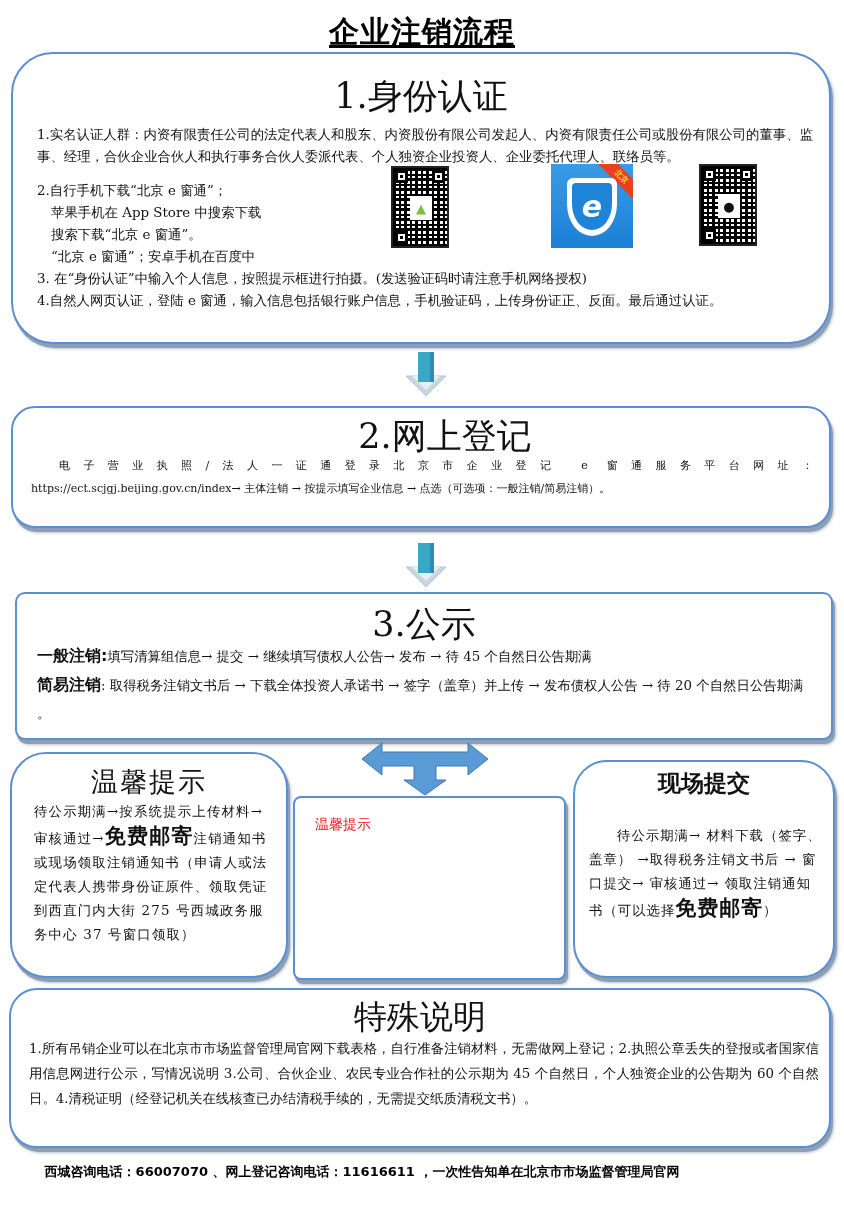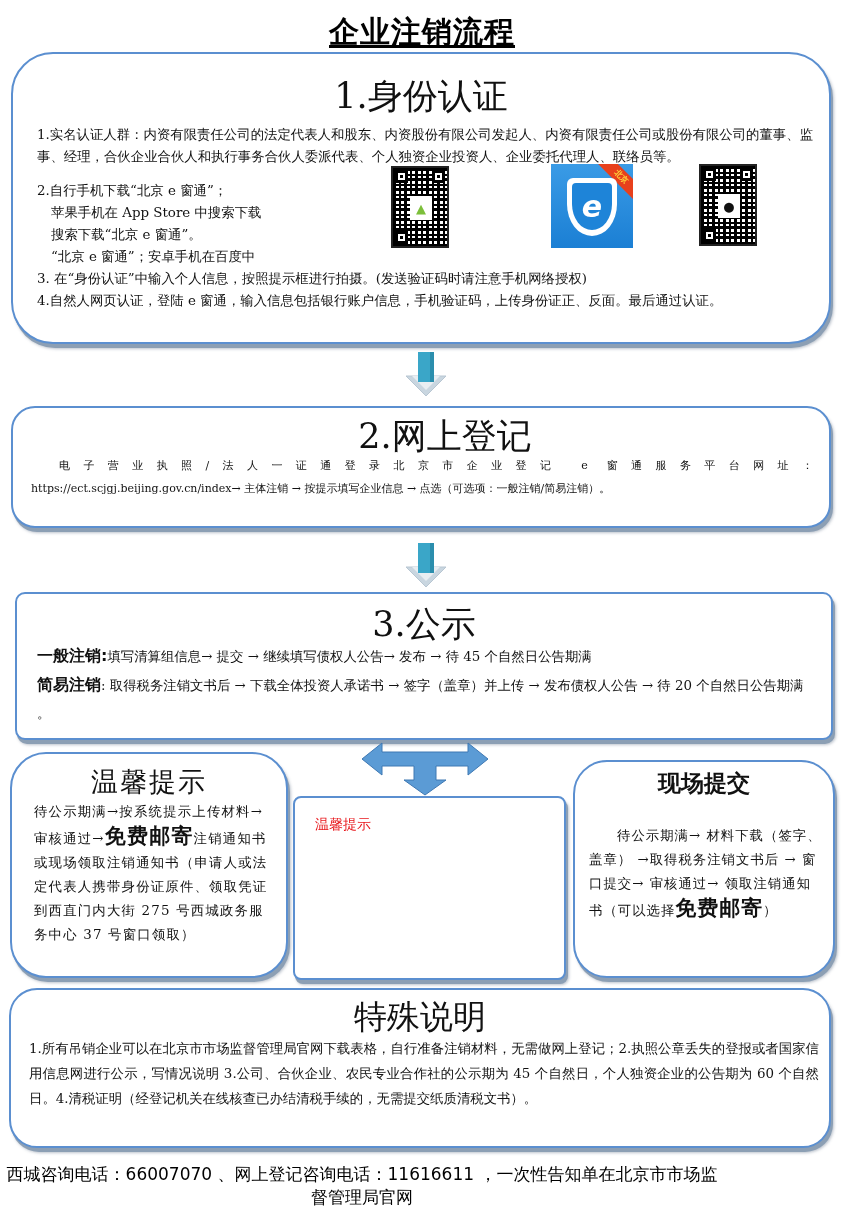--- a/index.html
+++ b/index.html
@@ -101,21 +101,21 @@
   #s-right .box-title { font-family: "DejaVu Sans", sans-serif; font-size: 23px; margin-top: 8px; font-weight: bold; }
   #s-right .content { position: absolute; left: 14px; top: 62px; width: 236px; font-size: 13.4px; line-height: 24px; letter-spacing: 1px; }
 
   
   #s4 { left: 9px; top: 988px; width: 822px; height: 160px; border-radius: 28px; }
   #s4 .box-title { margin-top: 8px; font-size: 33px; }
   #s4 .content { position: absolute; left: 18px; top: 46px; width: 790px; font-size: 13.4px; line-height: 25px; text-align: justify; }
 
   .footer {
     position: absolute; left: 0; top: 1163px; width: 724px; text-align: center;
-    font-family: "DejaVu Sans", sans-serif; font-weight: normal; font-size: 17px; color: #000;
+    font-family: "DejaVu Sans", sans-serif; font-weight: bold; font-size: 13px; color: #000;
   }
 </style>
 </head>
 <body>
 
 <div class="page-title">企业注销流程</div>
 
 <div class="box" id="s1">
   <div class="box-title">1.身份认证</div>
   <div class="content txt">1.实名认证人群：内资有限责任公司的法定代表人和股东、内资股份有限公司发起人、内资有限责任公司或股份有限公司的董事、监事、经理，合伙企业合伙人和执行事务合伙人委派代表、个人独资企业投资人、企业委托代理人、联络员等。</div>

